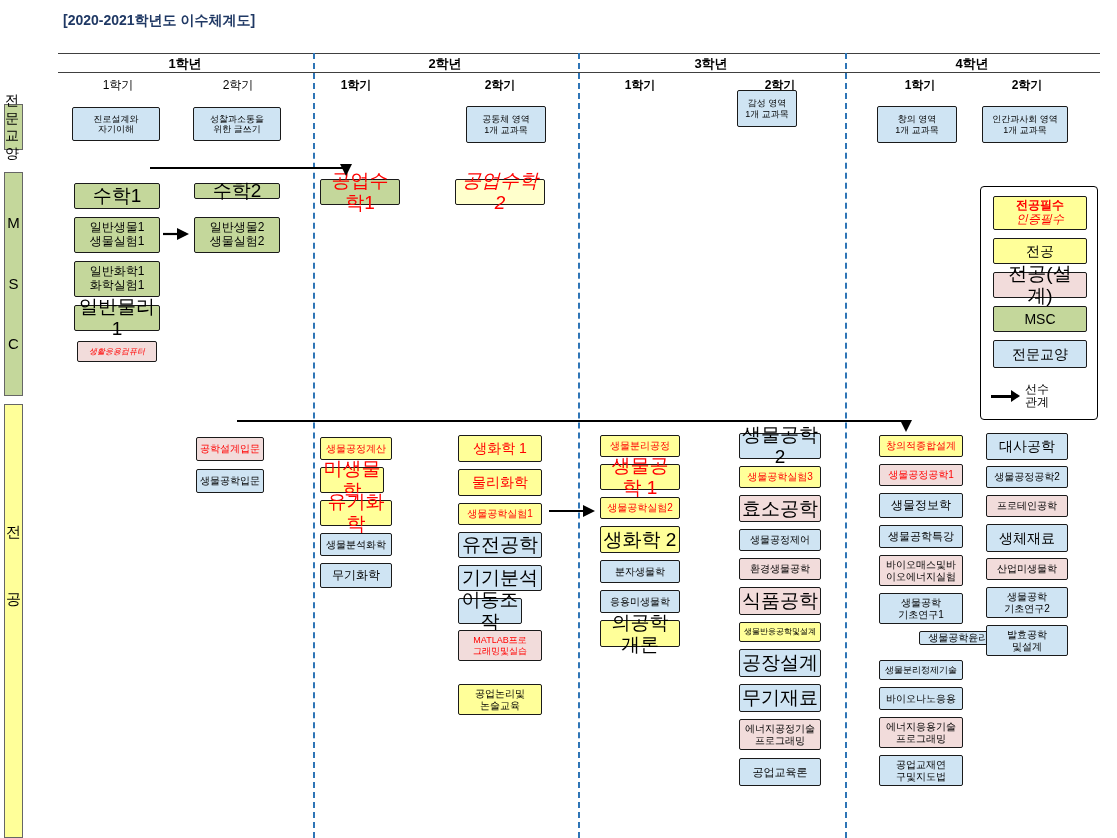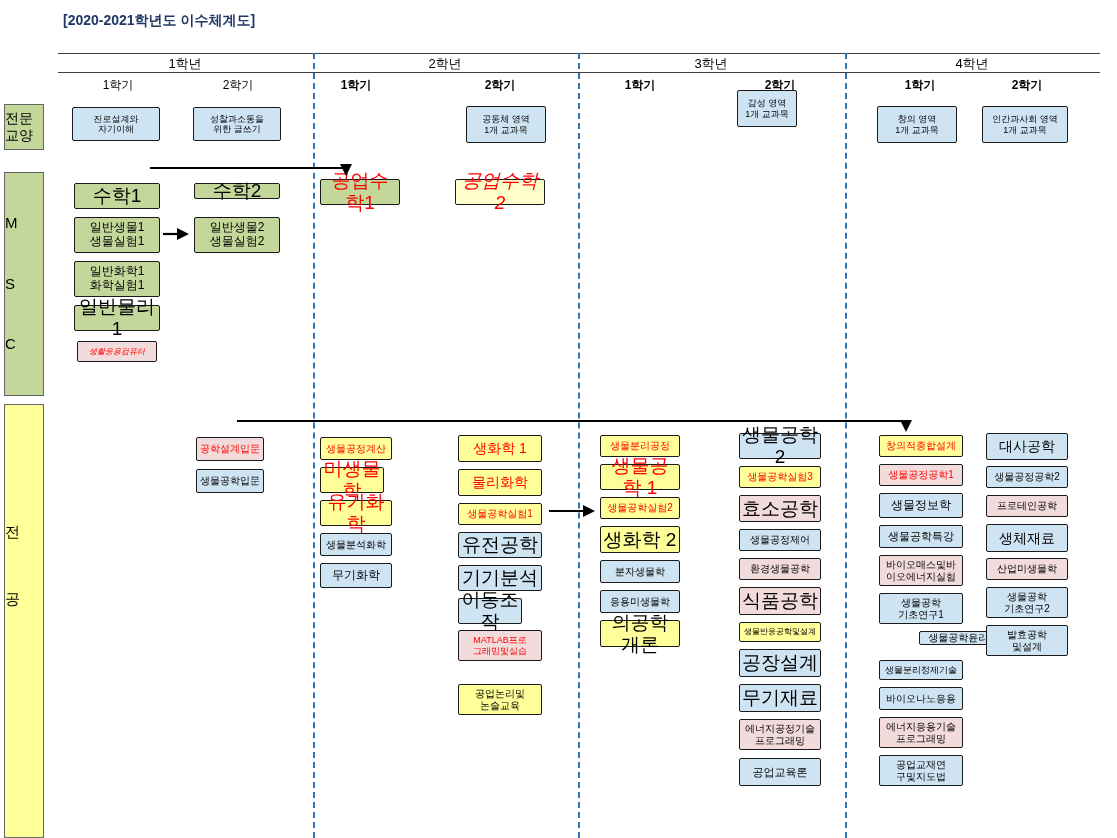--- a/index.html
+++ b/index.html
@@ -1,33 +1,33 @@
 <!DOCTYPE html>
 <html><head>
 <meta charset="utf-8">
 <style>
   html,body{margin:0;padding:0;background:#fff}
   .canvas{position:relative;width:1117px;height:838px;background:#fff;overflow:hidden;
           font-family:"Liberation Sans","DejaVu Sans",sans-serif;color:#000}
   .title{position:absolute;left:63px;top:12px;font-size:14px;font-weight:bold;color:#1f3864}
   .hline{position:absolute;left:58px;width:1042px;height:0;border-top:1.5px solid #404040}
   .vdash{position:absolute;top:53px;height:785px;width:0;border-left:2px dashed #2e75b6}
-  .yr{position:absolute;top:55px;width:80px;text-align:center;font-size:13px;font-weight:normal}
+  .yr{position:absolute;top:55px;width:80px;text-align:center;font-size:13px;font-weight:bold}
   .sem{position:absolute;top:77px;width:60px;text-align:center;font-size:12px}
   .semb{font-weight:bold}
   .box{position:absolute;box-sizing:border-box;border:1px solid #1a1a1a;border-radius:2px;
        display:flex;flex-direction:column;align-items:center;justify-content:center;
        text-align:center;white-space:pre-line;line-height:1.15;font-size:11px;padding:1px 2px}
   .c-blue{background:#cfe4f3}.c-green{background:#c4d79b}.c-yellow{background:#ffff99}
   .c-pink{background:#f2dcdb}.c-paleyellow{background:#ffffcc}
   .t-red{color:#ff0000}.t-it{font-style:italic}
   .s8{font-size:8px}.s9{font-size:9px}.s10{font-size:10px}.s11{font-size:11px}
   .s12{font-size:12px}.s13{font-size:19px}.s14{font-size:14px}
-  .rowlbl{position:absolute;left:4px;width:40px;box-sizing:border-box;border:1px solid #666;
-          display:flex;flex-direction:column;align-items:flex-start;font-size:14px}
+  .rowlbl{position:absolute;left:4px;width:19px;box-sizing:border-box;border:1px solid #666;
+          display:flex;flex-direction:column;align-items:center;font-size:14px}
   .rowlbl span{display:block;line-height:1.25}
   .legend{position:absolute;box-sizing:border-box;border:1.5px solid #000;background:#fff;border-radius:4px}
   .legend .box{left:12px;width:94px}
   .prereq{position:absolute;display:flex;align-items:center;gap:5px}
   .arr{display:flex;align-items:center}
   .arr-line{display:inline-block;width:20px;height:3px;background:#000}
   .arr-head{display:inline-block;width:0;height:0;border-left:9px solid #000;
             border-top:6px solid transparent;border-bottom:6px solid transparent}
   .prereq-label{font-size:12px;line-height:1.1;text-align:left}
   .overlay{position:absolute;left:0;top:0;pointer-events:none}
@@ -160,20 +160,40 @@
   <div class="box c-blue s14" style="left:986px;top:433px;width:82px;height:27px">대사공학</div>
   <div class="box c-blue s10" style="left:986px;top:466px;width:82px;height:22px">생물공정공학2</div>
   <div class="box c-pink s10" style="left:986px;top:495px;width:82px;height:22px">프로테인공학</div>
   <div class="box c-blue s14" style="left:986px;top:524px;width:82px;height:28px">생체재료</div>
   <div class="box c-pink s10" style="left:986px;top:558px;width:82px;height:22px">산업미생물학</div>
   <div class="box c-blue s10" style="left:986px;top:587px;width:82px;height:31px">생물공학
 기초연구2</div>
   <div class="box c-blue s10" style="left:986px;top:625px;width:82px;height:31px">발효공학
 및설계</div>
 
+  <div class="legend" style="left:980px;top:186px;width:118px;height:234px">
+    <div class="box c-yellow s12" style="top:9px;height:34px">
+      <span class="t-red" style="font-weight:bold">전공필수</span>
+      <span class="t-red t-it">인증필수</span>
+    </div>
+    <div class="box c-yellow s14" style="top:51px;height:26px">전공</div>
+    <div class="box c-pink s13" style="top:85px;height:26px">전공(설계)</div>
+    <div class="box c-green s14" style="top:119px;height:26px">MSC</div>
+    <div class="box c-blue s14" style="top:153px;height:28px">전문교양</div>
+    <div class="prereq" style="left:10px;top:192px;width:100px;height:34px">
+      <span class="arr">
+        <span class="arr-line"></span>
+          <span class="arr-head"></span>
+      </span>
+      <span class="prereq-label">
+        <span style="display:block">선수</span>
+        <span style="display:block">관계</span>
+      </span>
+    </div>
+  </div>
 
   <svg class="overlay" width="1117" height="838" viewBox="0 0 1117 838">
     <defs>
       <marker id="ah" markerUnits="userSpaceOnUse" markerWidth="12" markerHeight="12" refX="9" refY="6" orient="auto">
         <path d="M0,0 L12,6 L0,12 z" fill="#000"></path>
       </marker>
     </defs>
     <polyline points="150,168 346,168 346,173" fill="none" stroke="#000" stroke-width="2.2" marker-end="url(#ah)"></polyline>
     <line x1="163" y1="234" x2="186" y2="234" stroke="#000" stroke-width="2.2" marker-end="url(#ah)"></line>
     <polyline points="237,421 906,421 906,429" fill="none" stroke="#000" stroke-width="2.2" marker-end="url(#ah)"></polyline>

